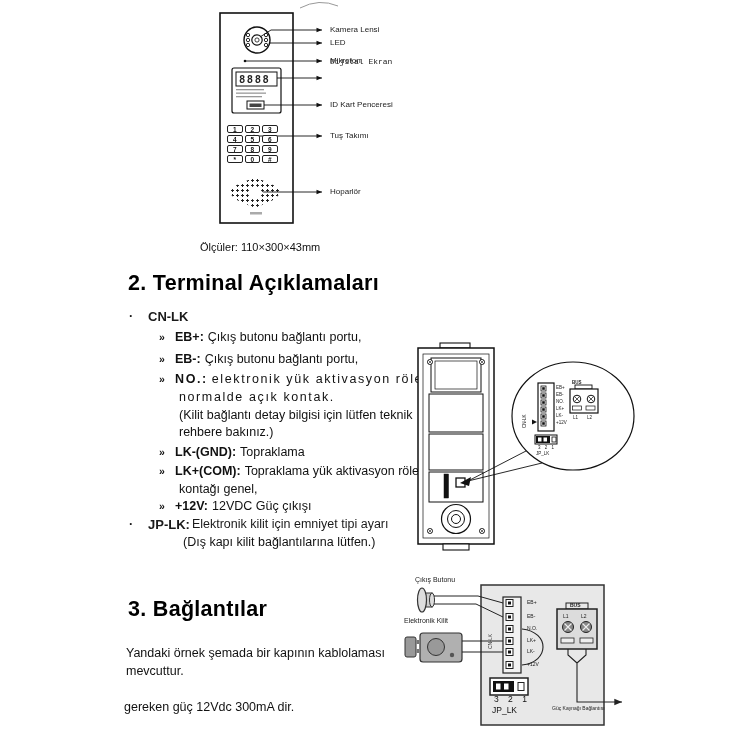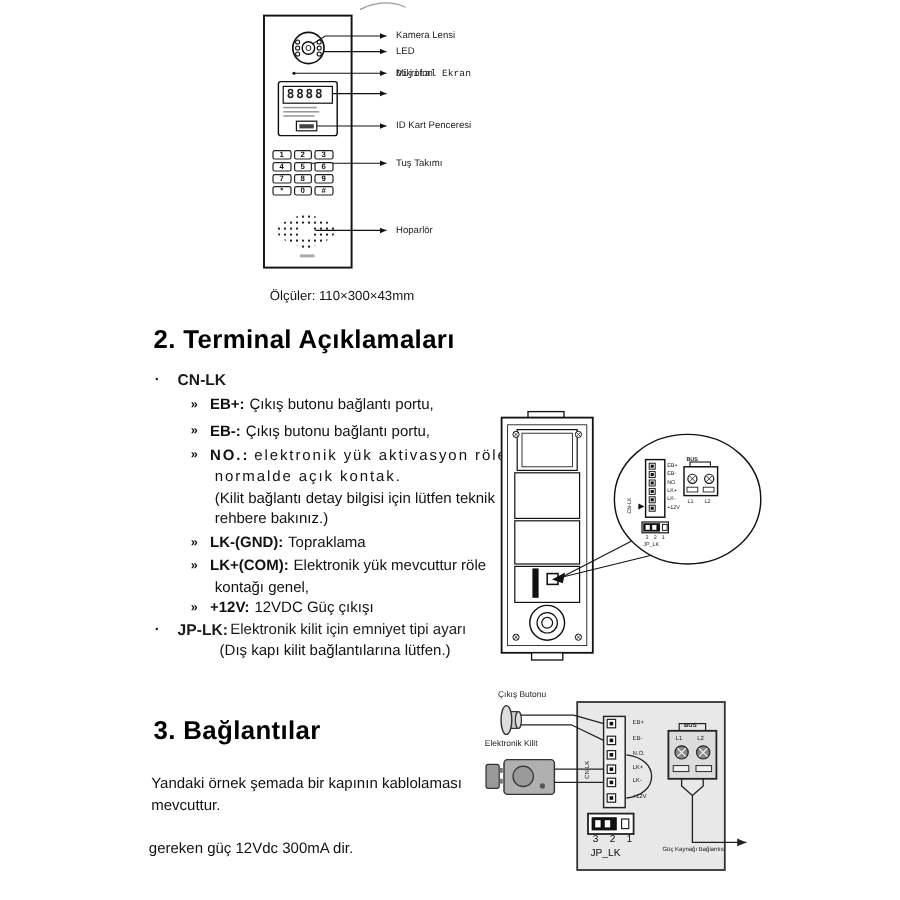--- a/index.html
+++ b/index.html
@@ -111,21 +111,21 @@
     </div>
 
   <span class="lbl" style="left:330px;top:25px;">Kamera Lensi</span>
   <span class="lbl" style="left:330px;top:38px;">LED</span>
   <span class="lbl" style="left:330px;top:56px;">Mikrofon</span>
   <span class="lbl" style="left:330px;top:57px;font-family:Liberation Mono, monospace;">Dijital Ekran</span>
   <span class="lbl" style="left:330px;top:100px;">ID Kart Penceresi</span>
   <span class="lbl" style="left:330px;top:131px;">Tuş Takımı</span>
   <span class="lbl" style="left:330px;top:187px;">Hoparlör</span>
 
-  <div class="abs" style="left:200px;top:241px;width:170px;text-align:center;font-size:11px;color:#111;">Ölçüler: 110×300×43mm</div>
+  <div class="abs" style="left:200px;top:241px;width:170px;font-size:11px;color:#111;">Ölçüler: 110×300×43mm</div>
 
   <div class="h2" style="left:128px;top:271px;">2. Terminal Açıklamaları</div>
 
   <div class="bullet" style="left:129px;top:309px;">
     <span class="dot">·</span>
     <span class="b">CN-LK</span>
   </div>
 
   <div class="tline" style="top:330px;">
     <span class="m">»</span>
@@ -158,21 +158,21 @@
     <span class="t">rehbere bakınız.)</span>
   </div>
   <div class="tline" style="top:445px;">
     <span class="m">»</span>
     <span class="b">LK-(GND):</span>
     <span class="t">Topraklama</span>
   </div>
   <div class="tline" style="top:464px;">
     <span class="m">»</span>
     <span class="b">LK+(COM):</span>
-    <span class="t">Elektronik yük mevcuttur röle</span>
+    <span class="t">Topraklama yük aktivasyon röle</span>
   </div>
   <div class="tline" style="top:482px;text-align:center;">
     <span class="m"></span>
     <span class="b"></span>
     <span class="t">kontağı genel,</span>
   </div>
   <div class="tline" style="top:499px;">
     <span class="m">»</span>
     <span class="b">+12V:</span>
     <span class="t">12VDC Güç çıkışı</span>

